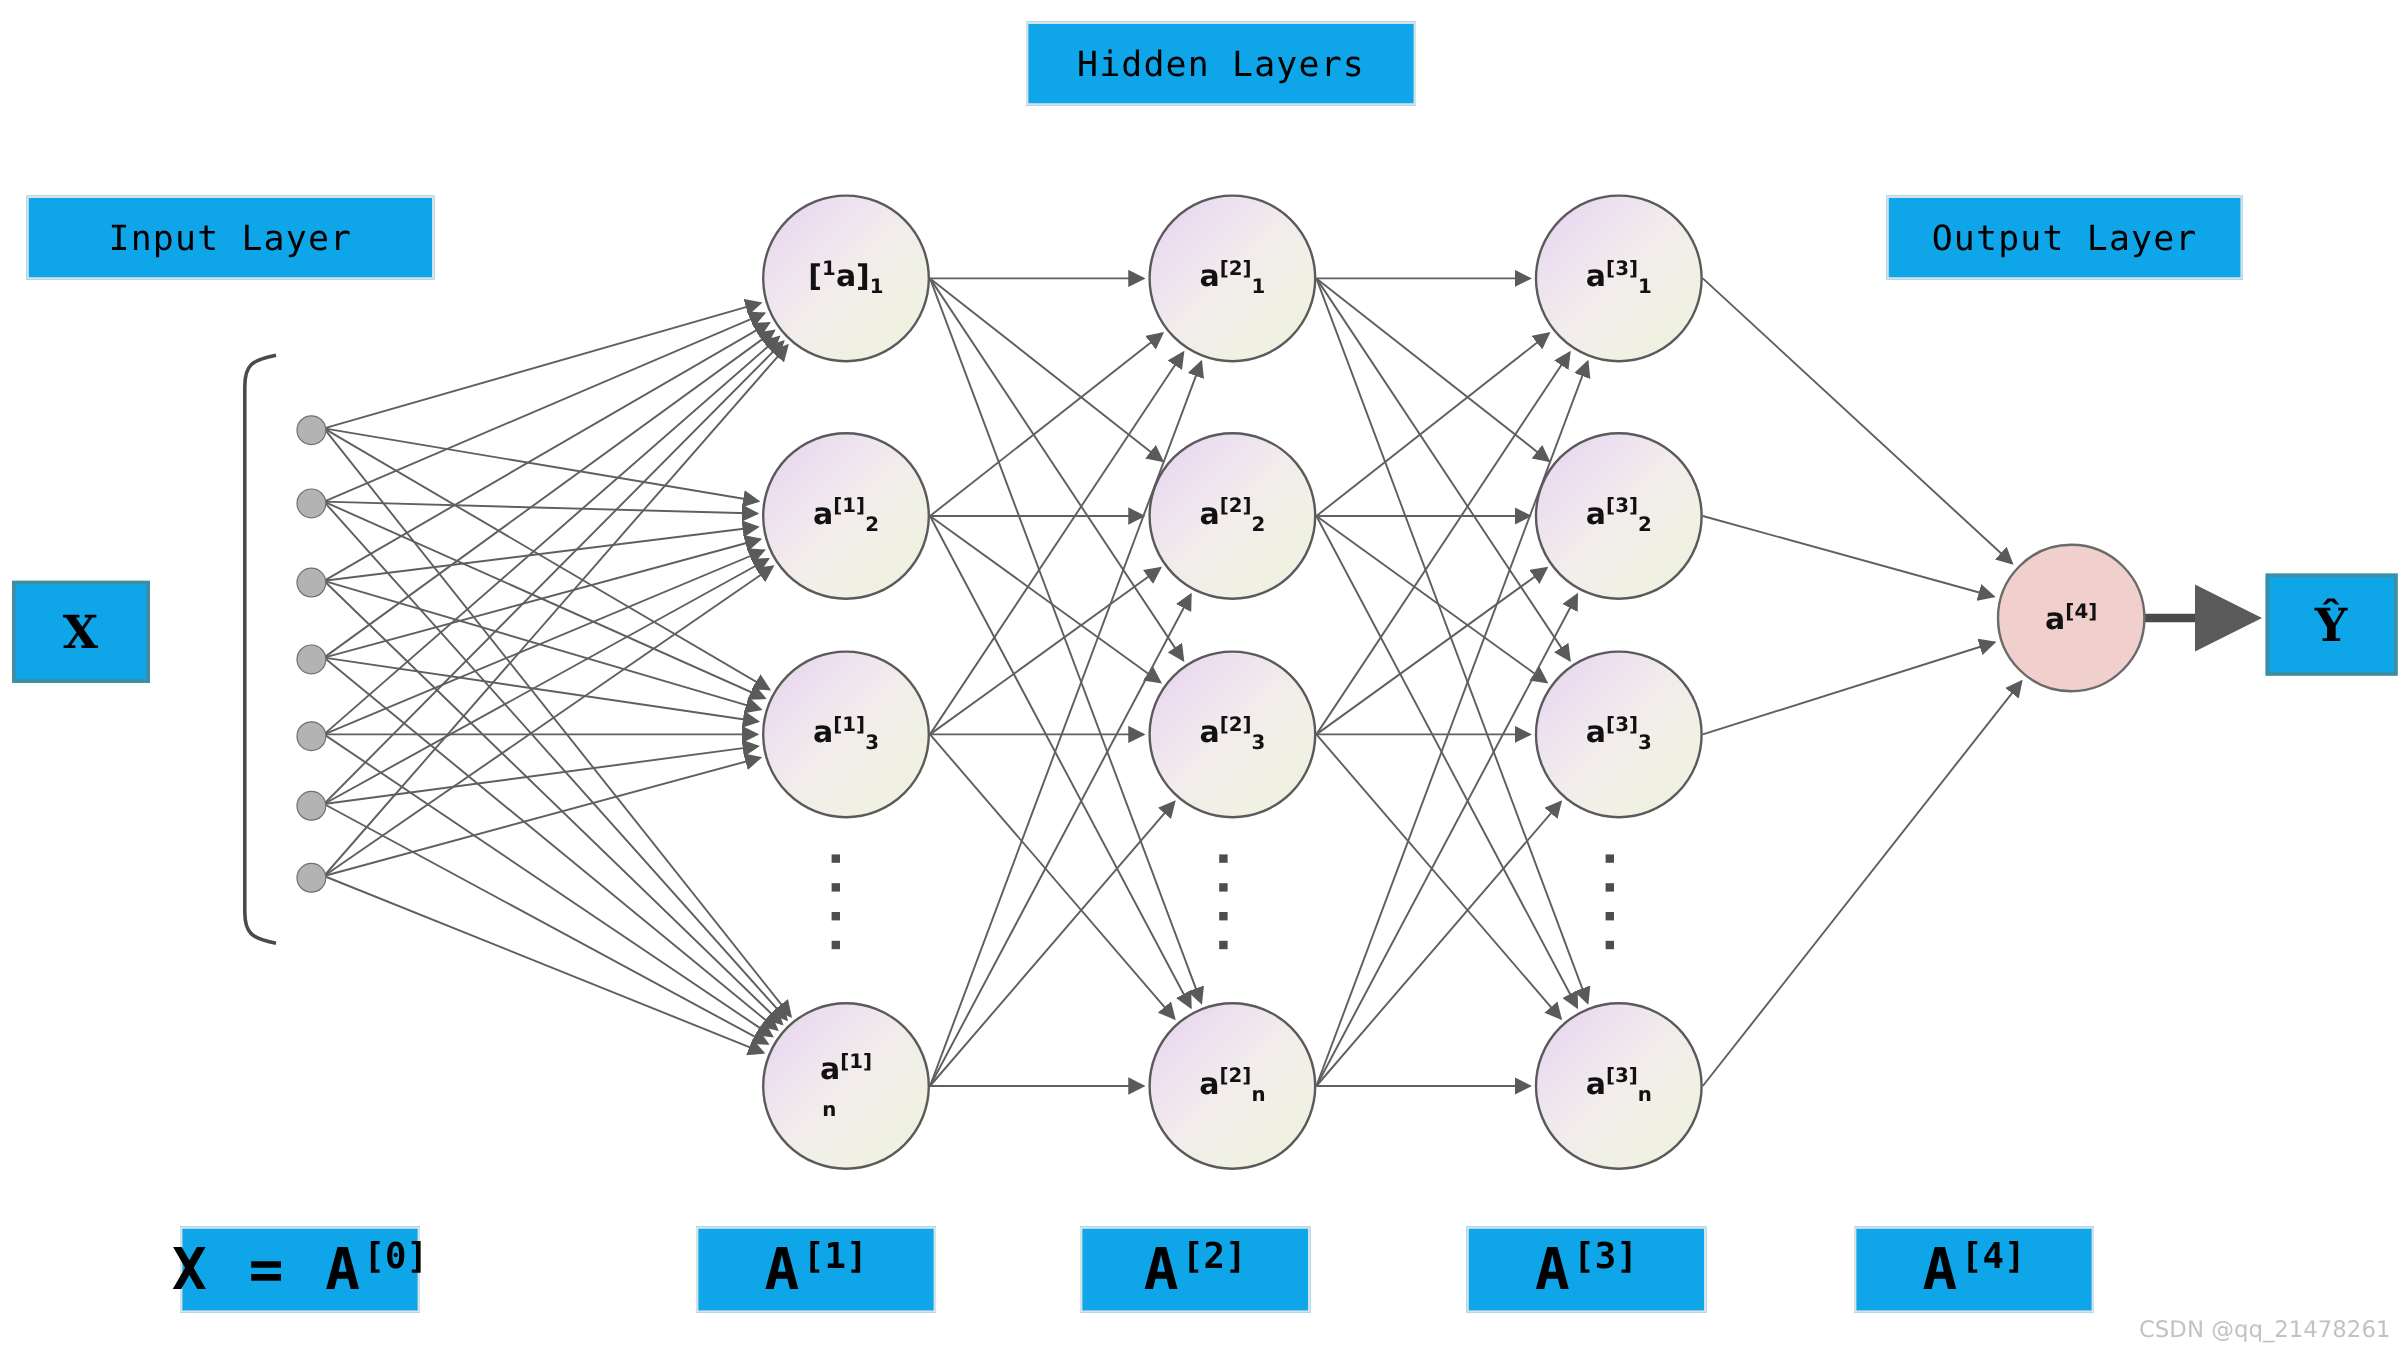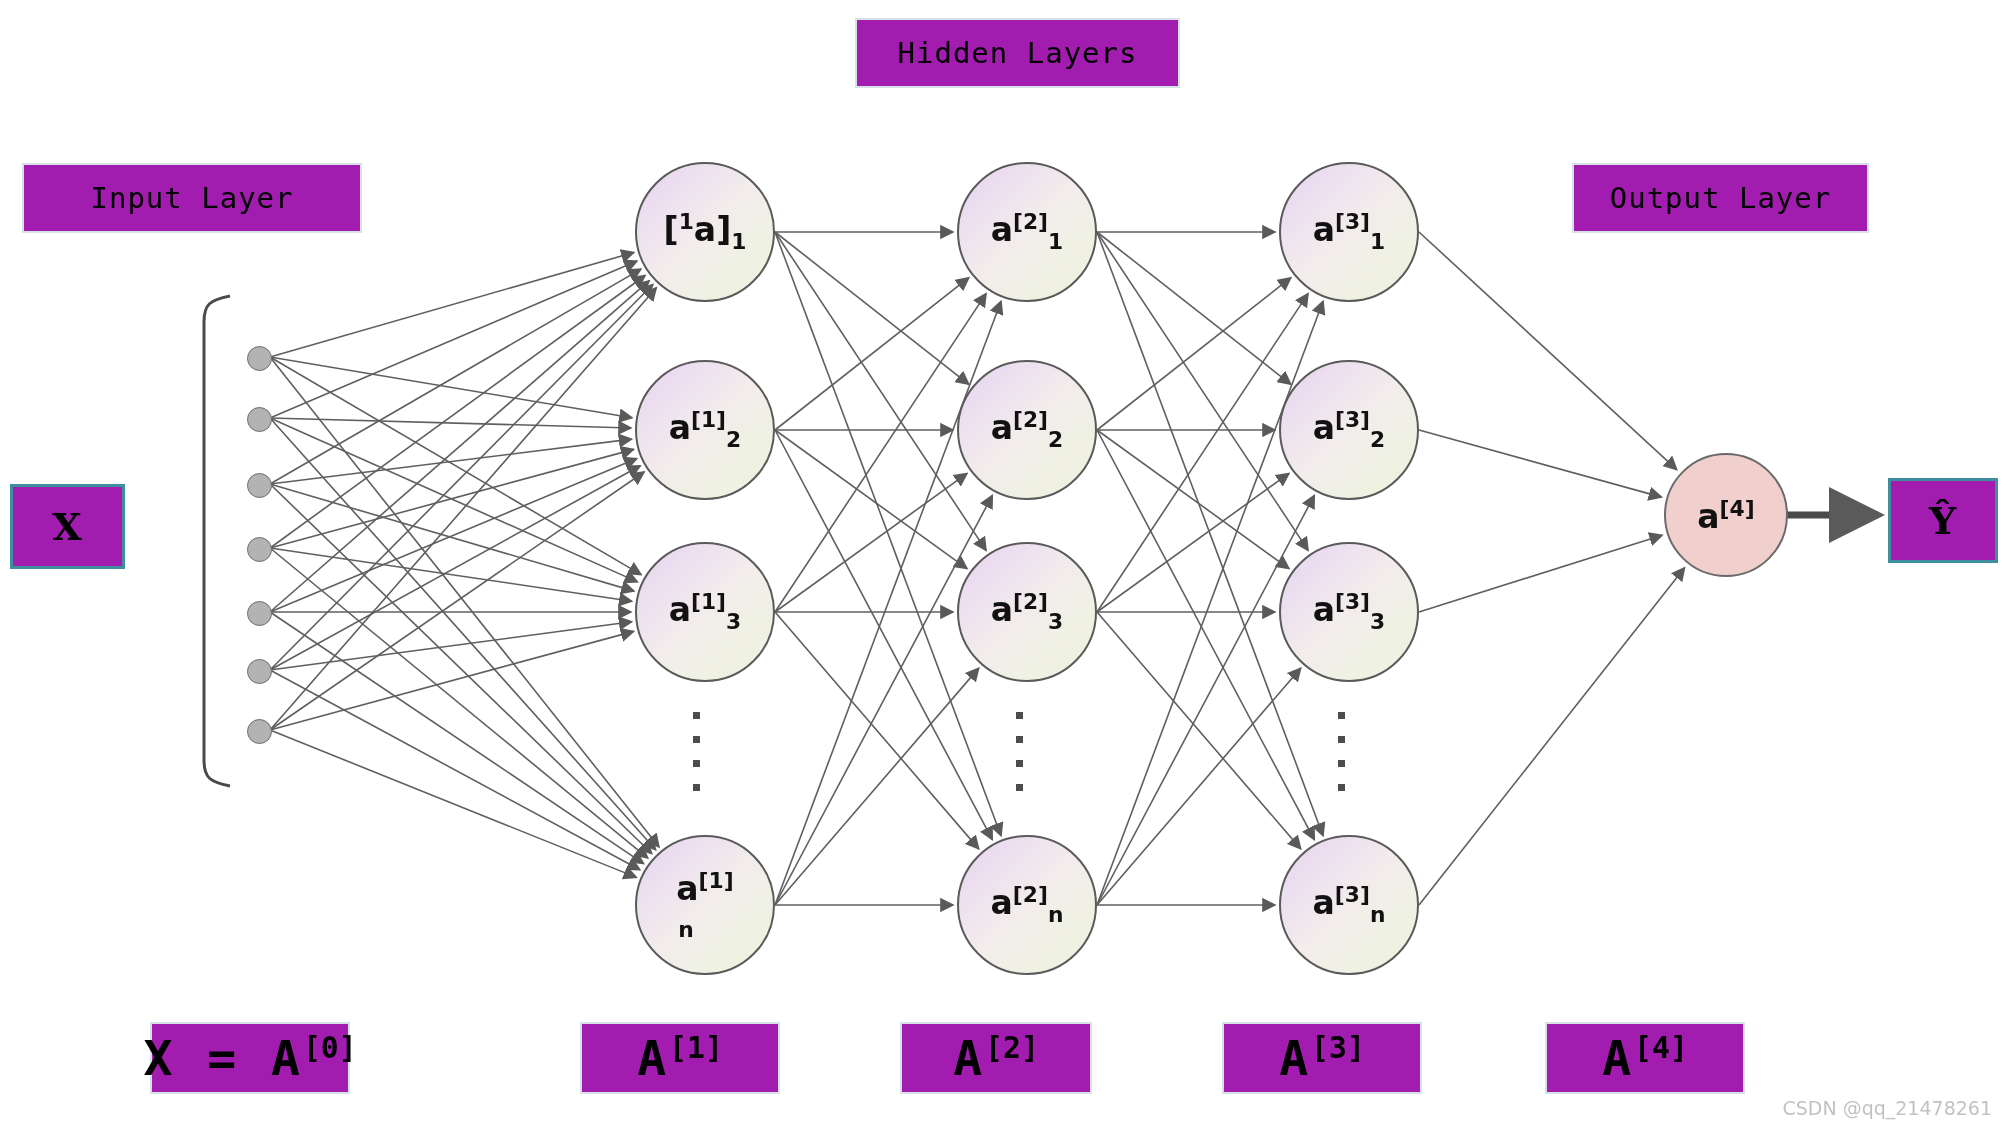--- a/index.html
+++ b/index.html
@@ -20,21 +20,21 @@
     left: 0;
     top: 0;
     width: 2006px;
     height: 1128px;
     pointer-events: none;
   }
   
   .lbox {
     position: absolute;
     box-sizing: border-box;
-    background: #a21caf;
+    background: #0ea5e9;
     border: 2px solid #d6e1e8;
     display: flex;
     align-items: center;
     justify-content: center;
     color: #000000;
     font-family: "DejaVu Sans Mono", "Liberation Mono", monospace;
     letter-spacing: 1px;
     white-space: nowrap;
   }
   .lbox.teal { border-color: #3f8ea0; border-width: 3px; }
@@ -49,21 +49,21 @@
     position: absolute;
     box-sizing: border-box;
     border-radius: 50%;
     border: 2.5px solid #5a5a5a;
     background: linear-gradient(135deg, #e6cfeb 0%, #ecdff0 22%, #f2ecec 48%, #f0f1e4 72%, #eef0dd 100%);
     display: flex;
     align-items: center;
     justify-content: center;
     color: #111111;
     font-family: "DejaVu Sans", "Liberation Sans", sans-serif;
-    font-size: 33px;
+    font-size: 25px;
     font-weight: bold;
     z-index: 3;
   }
   .neuron.out {
     background: #f0cfcc;
     border-color: #6a6a6a;
   }
   .neuron .lab { line-height: 1.0; text-align: center; }
   .neuron .lab.stack { display: flex; flex-direction: column; align-items: flex-start; gap: 14px; }
   .neuron sup { font-size: 0.66em; vertical-align: super; font-weight: bold; }

